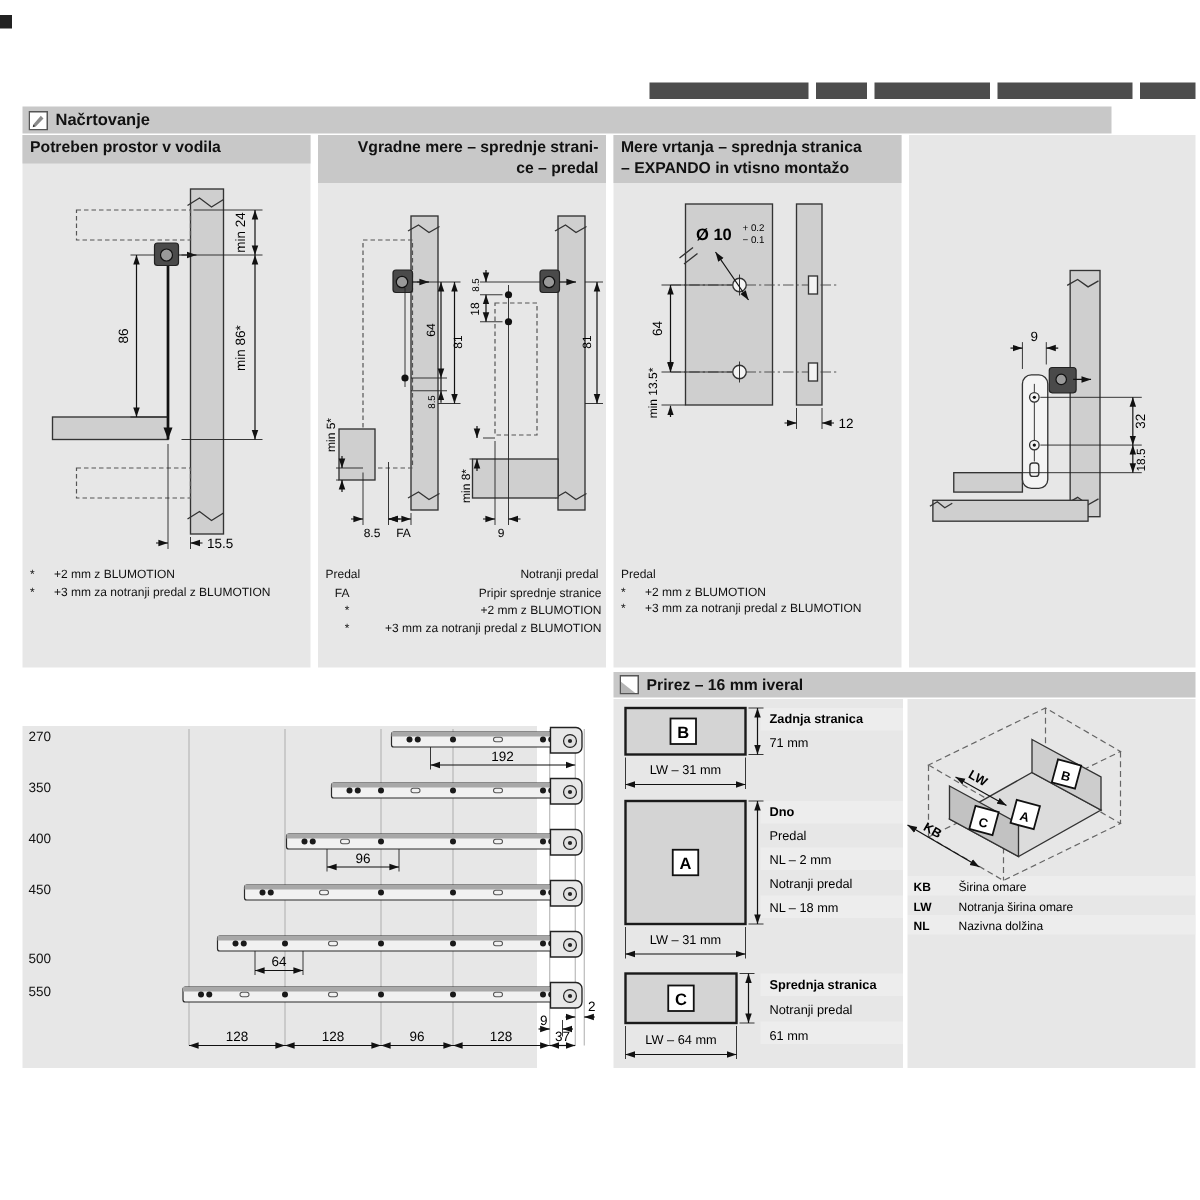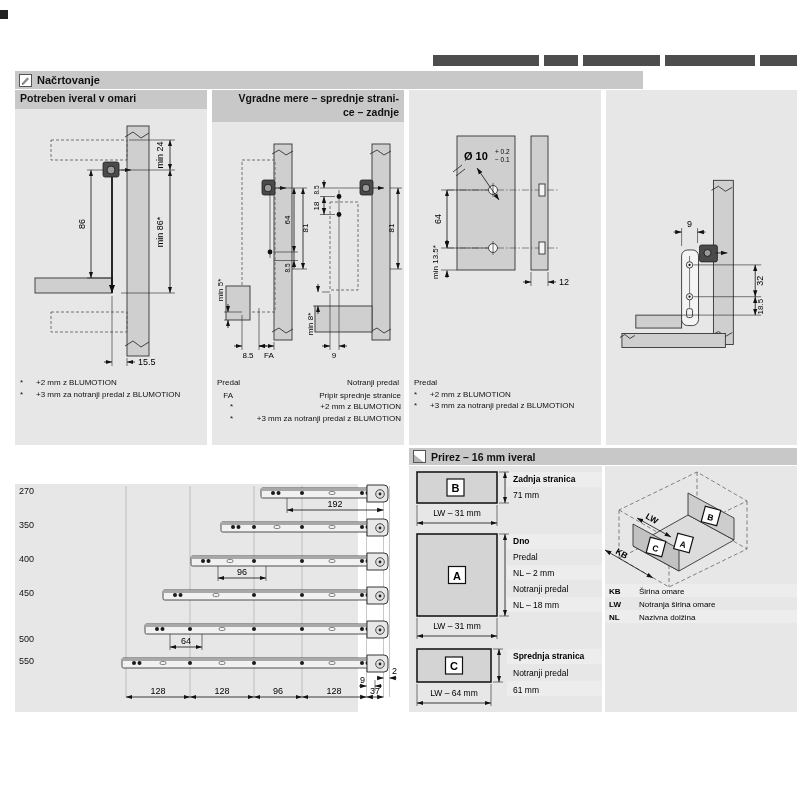--- a/index.html
+++ b/index.html
@@ -1,20 +1,20 @@
 <!DOCTYPE html>
 <html><head>
 <meta charset="utf-8">
 <style>
   html,body{margin:0;padding:0;}
   body{width:800px;height:800px;background:#fff;font-family:"Liberation Sans",sans-serif;color:#111;}
   .page{position:relative;width:800px;height:800px;overflow:hidden;background:#fff;}
   .corner-mark{position:absolute;left:0;top:10px;width:8px;height:9px;background:#222;}
   .topbar-seg{position:absolute;top:55px;height:11px;background:#4d4d4d;}
-  .main-header{position:absolute;left:15px;top:71px;width:628px;height:18px;background:#c8c8c8;display:flex;align-items:center;gap:5px;box-sizing:border-box;padding:0 4px;font-weight:bold;font-size:11px;}
+  .main-header{position:absolute;left:15px;top:71px;width:726px;height:18px;background:#c8c8c8;display:flex;align-items:center;gap:5px;box-sizing:border-box;padding:0 4px;font-weight:bold;font-size:11px;}
   .col{position:absolute;top:90px;width:192px;height:355px;background:#e7e7e7;}
   .col-head{position:relative;z-index:2;background:#c8c8c8;font-weight:bold;font-size:10.5px;line-height:1.3;padding:2px 5px 3px 5px;}
   .dg{position:absolute;left:0;top:20px;z-index:1;}
   .notes{position:absolute;left:5px;right:3px;top:287px;font-size:8px;line-height:1.45;z-index:2;}
   .note-row{display:grid;grid-template-columns:16px 1fr;}
   .lbl-row{display:flex;justify-content:space-between;padding-right:2px;margin-bottom:1px;}
   .bl-head{position:absolute;left:15px;top:448px;width:389px;height:17px;background:#c8c8c8;font-weight:bold;font-size:10.5px;box-sizing:border-box;padding:2px 5px;}
   .bl-sub{position:absolute;left:15px;top:467px;width:389px;height:15px;background:#d9d9d9;font-weight:bold;font-size:9px;box-sizing:border-box;padding:2px 5px;}
   .bl-panel{position:absolute;left:15px;top:484px;width:343px;height:228px;background:#e7e7e7;}
   .nl-label{position:absolute;left:4px;font-size:9px;}
@@ -77,21 +77,21 @@
     <svg width="13" height="13">
       <rect x="0.5" y="0.5" width="12" height="12" fill="#fff" stroke="#555"></rect>
       <path d="M3.2,9 L8.2,3.2 L10,5 L5,10.2 Z" fill="#8a8a8a"></path>
       <path d="M3.2,9 L5,10.2 L2.8,10.8 Z" fill="#333"></path>
     </svg>
     <span>Načrtovanje</span>
   </div>
 
   <div class="col" style="left:15px;">
     <div class="col-head">
-      <span>Potreben iveral v omari</span>
+      <span>Potreben prostor v vodila</span>
     </div>
     <svg class="dg" width="192" height="265" viewBox="0 0 192 265">
       <g>
         <rect class="pnl" x="112" y="16" width="22" height="230"></rect>
         <path class="brk" d="M110,27 l8,-5 8,6 8,-5"></path>
         <path class="brk" d="M110,236 l8,-5 8,6 8,-5"></path>
         <rect class="dsh" x="36" y="30" width="76" height="20"></rect>
         <rect class="dsh" x="36" y="202" width="76" height="20"></rect>
         <rect class="pnl" x="20" y="168" width="77" height="15"></rect>
       </g>
@@ -129,21 +129,21 @@
       <div class="note-row">
           <span>*</span>
           <span>+3 mm za notranji predal z BLUMOTION</span>
         </div>
     </div>
   </div>
 
   <div class="col" style="left:212px;text-align:right;">
     <div class="col-head">
       <span>Vgradne mere – sprednje strani-</span><br>
-      <span>ce – zadnje</span>
+      <span>ce – predal</span>
     </div>
     <svg class="dg" width="192" height="265" viewBox="0 0 192 265">
       <g>
         <rect class="pnl" x="62" y="34" width="18" height="196"></rect>
         <path class="brk" d="M60,44 l7,-4 7,5 7,-4"></path>
         <path class="brk" d="M60,222 l7,-4 7,5 7,-4"></path>
         <rect class="dsh" x="30" y="50" width="33" height="152"></rect>
         <rect class="pnl" x="14" y="176" width="24" height="34"></rect>
         <rect class="drk" x="50" y="70" width="13" height="15" rx="2"></rect>
         <circle cx="56" cy="78" r="3.8" fill="#9a9a9a" stroke="#111" stroke-width="0.8"></circle>
@@ -228,20 +228,24 @@
           <span>+2 mm z BLUMOTION</span>
         </div>
       <div class="note-row">
           <span>*</span>
           <span>+3 mm za notranji predal z BLUMOTION</span>
         </div>
     </div>
   </div>
 
   <div class="col" style="left:409px;">
+    <div class="col-head">
+      <span>Mere vrtanja – sprednja stranica</span><br>
+      <span>– EXPANDO in vtisno montažo</span>
+    </div>
     <svg class="dg" width="192" height="265" viewBox="0 0 192 265">
       <g>
         <rect class="pnl" x="48" y="26" width="58" height="134"></rect>
         <rect class="pnl" x="122" y="26" width="17" height="134"></rect>
         <path class="brk" d="M44,62 l9,-7 M47,66 l9,-7"></path>
         <line class="cln" x1="38" y1="80" x2="150" y2="80"></line>
         <line class="cln" x1="38" y1="138" x2="150" y2="138"></line>
         <circle cx="84" cy="80" r="4.5" class="wht"></circle>
         <line class="ext" x1="84" y1="73" x2="84" y2="87"></line>
         <circle cx="84" cy="138" r="4.5" class="wht"></circle>

